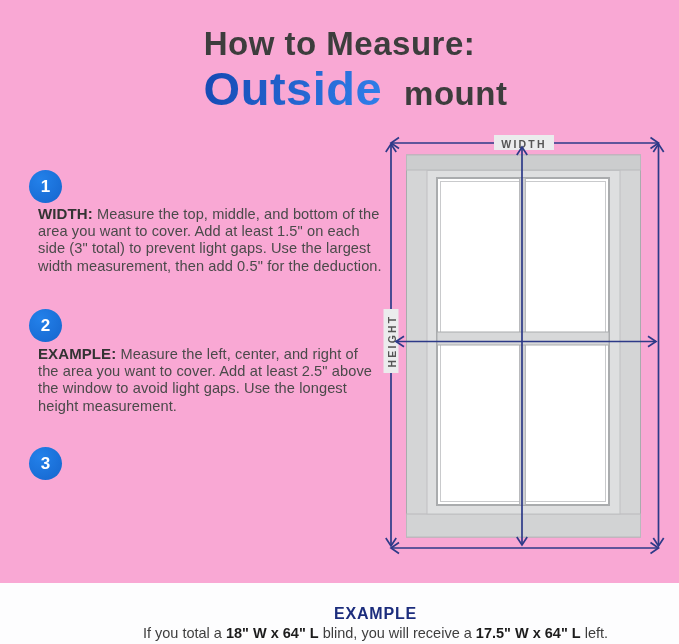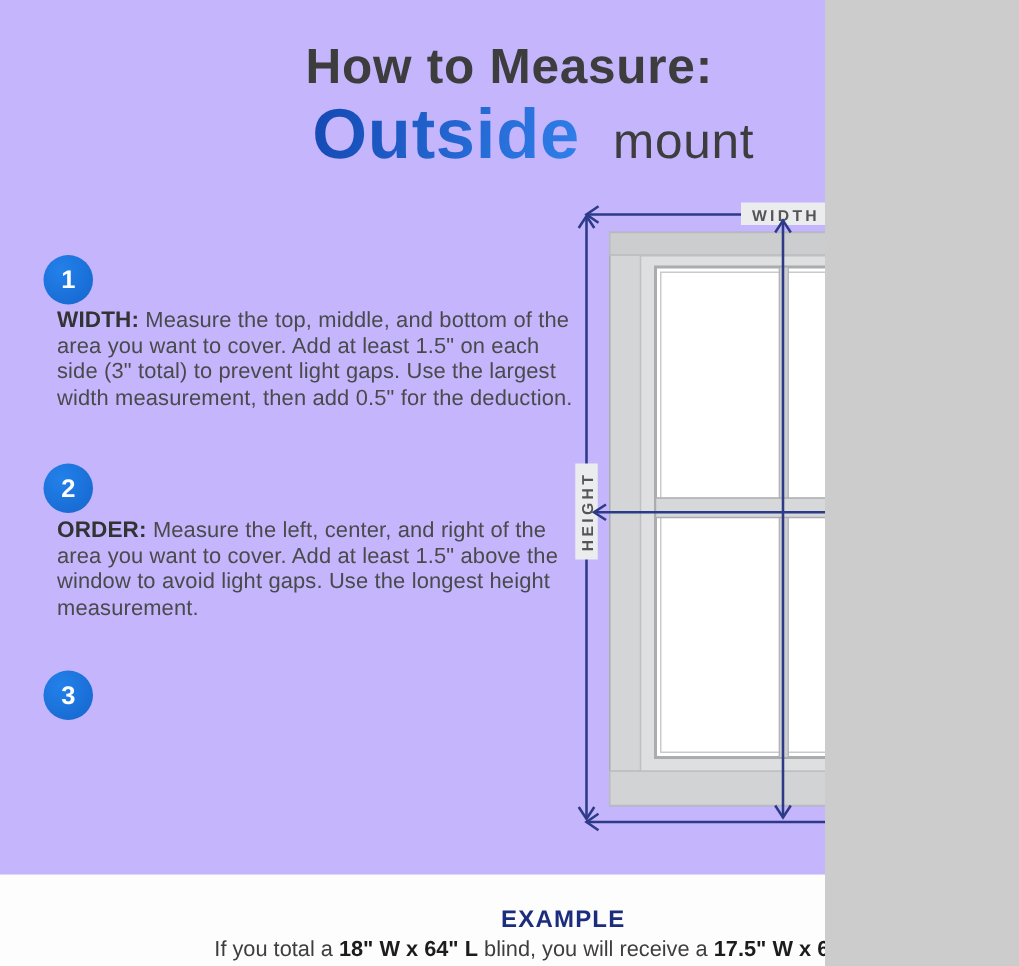--- a/index.html
+++ b/index.html
@@ -1,33 +1,33 @@
 <!DOCTYPE html>
 <html><head>
 <meta charset="utf-8">
 <style>
   html,body{margin:0;padding:0;background:#ccc;}
   .canvas{
     position:relative;
-    width:550px;height:644px;
-    background:#c4b5fd;
+    width:679px;height:644px;
+    background:#f9a8d4;
     overflow:hidden;
     font-family:"Liberation Sans","DejaVu Sans",sans-serif;
   }
   
   .hdr{position:absolute;top:26px;left:0;width:679px;text-align:center;}
   .t1{font-size:33px;line-height:36px;font-weight:700;color:#3d3d3d;letter-spacing:.5px;}
   .t2{margin-top:1px;line-height:52px;}
   .t2 .hl{
     font-size:47px;font-weight:800;letter-spacing:.5px;
     background:linear-gradient(105deg,#164bb5 5%,#2f7de8 95%);
     -webkit-background-clip:text;background-clip:text;
     color:transparent;margin-left:32px;-webkit-text-fill-color:transparent;
   }
-  .t2 .sfx{font-size:33px;font-weight:400;color:#3d3d3d;margin-left:22px;letter-spacing:.5px;}
+  .t2 .sfx{font-size:33px;font-weight:700;color:#3d3d3d;margin-left:22px;letter-spacing:.5px;}
   
   .badge{
     position:absolute;left:29px;width:33px;height:33px;border-radius:50%;
     background:radial-gradient(circle at 35% 30%,#2381ea,#1565cd);
     color:#fff;font-size:17px;font-weight:700;
     display:flex;align-items:center;justify-content:center;
   }
   .step-text{
     position:absolute;left:38px;width:344px;margin:0;
     font-size:14.6px;line-height:17.2px;color:#4a4a4a;letter-spacing:.1px;
@@ -60,21 +60,21 @@
 
   <div class="hdr">
     <div class="t1">How to Measure:</div>
     <div class="t2"><span class="hl">Outside</span><span class="sfx">mount</span></div>
   </div>
 
   <div class="badge" id="badge1">1</div>
   <p class="step-text" id="text1"><span class="lbl">WIDTH:</span> <span>Measure the top, middle, and bottom of the area you want to cover. Add at least 1.5" on each side (3" total) to prevent light gaps. Use the largest width measurement, then add 0.5" for the deduction.</span></p>
 
   <div class="badge" id="badge2">2</div>
-  <p class="step-text" id="text2"><span class="lbl">ORDER:</span> <span>Measure the left, center, and right of the area you want to cover. Add at least 1.5" above the window to avoid light gaps. Use the longest height measurement.</span></p>
+  <p class="step-text" id="text2"><span class="lbl">EXAMPLE:</span> <span>Measure the left, center, and right of the area you want to cover. Add at least 2.5" above the window to avoid light gaps. Use the longest height measurement.</span></p>
 
   <div class="badge" id="badge3">3</div>
 
   <svg class="diagram" width="679" height="644" viewBox="0 0 679 644">
 
     <g>
       <rect x="406.5" y="155" width="234" height="382" fill="#d4d5d6" stroke="#a9abad" stroke-width="1"></rect>
       <rect x="406.5" y="155" width="234" height="15" fill="#cccdce" stroke="#b9babc" stroke-width="1"></rect>
       <rect x="406.5" y="514" width="234" height="23" fill="#d2d3d4" stroke="#b9babc" stroke-width="1"></rect>
       <rect x="427" y="170.5" width="193" height="343.5" fill="#dedfe0" stroke="#bfc0c2" stroke-width="1"></rect>

